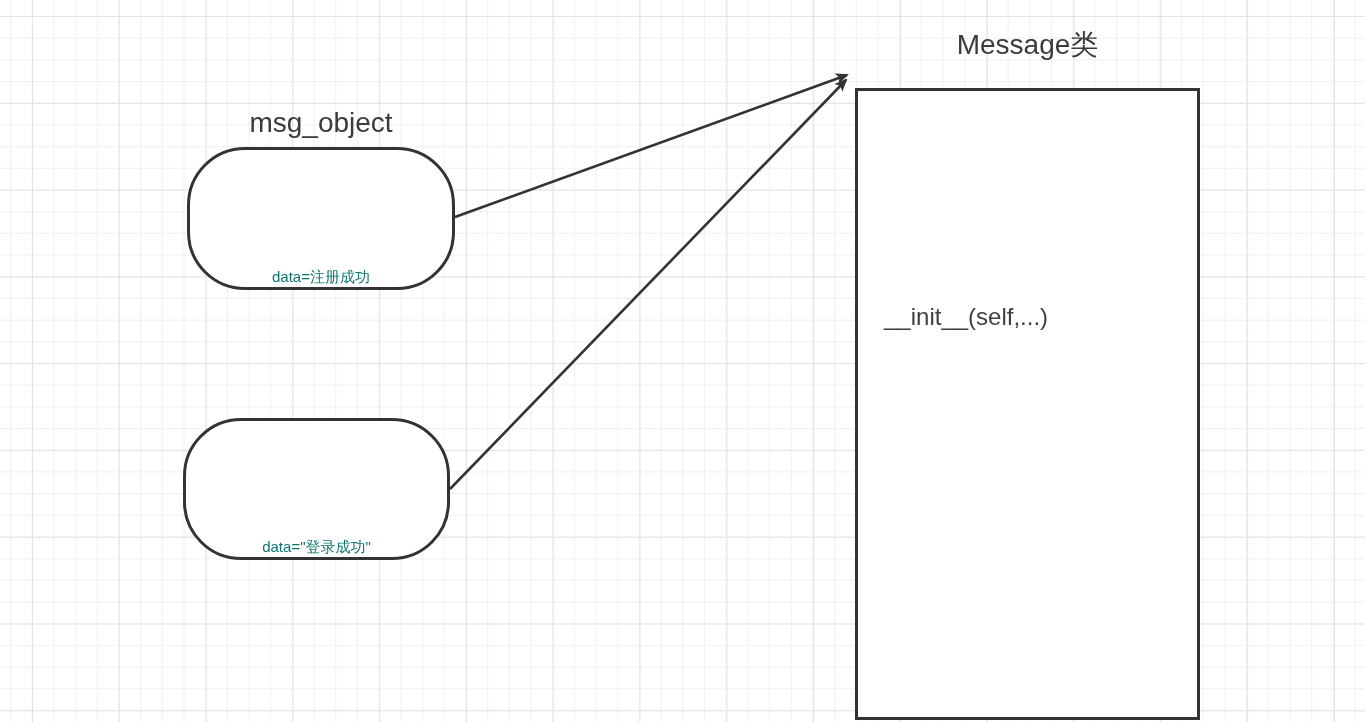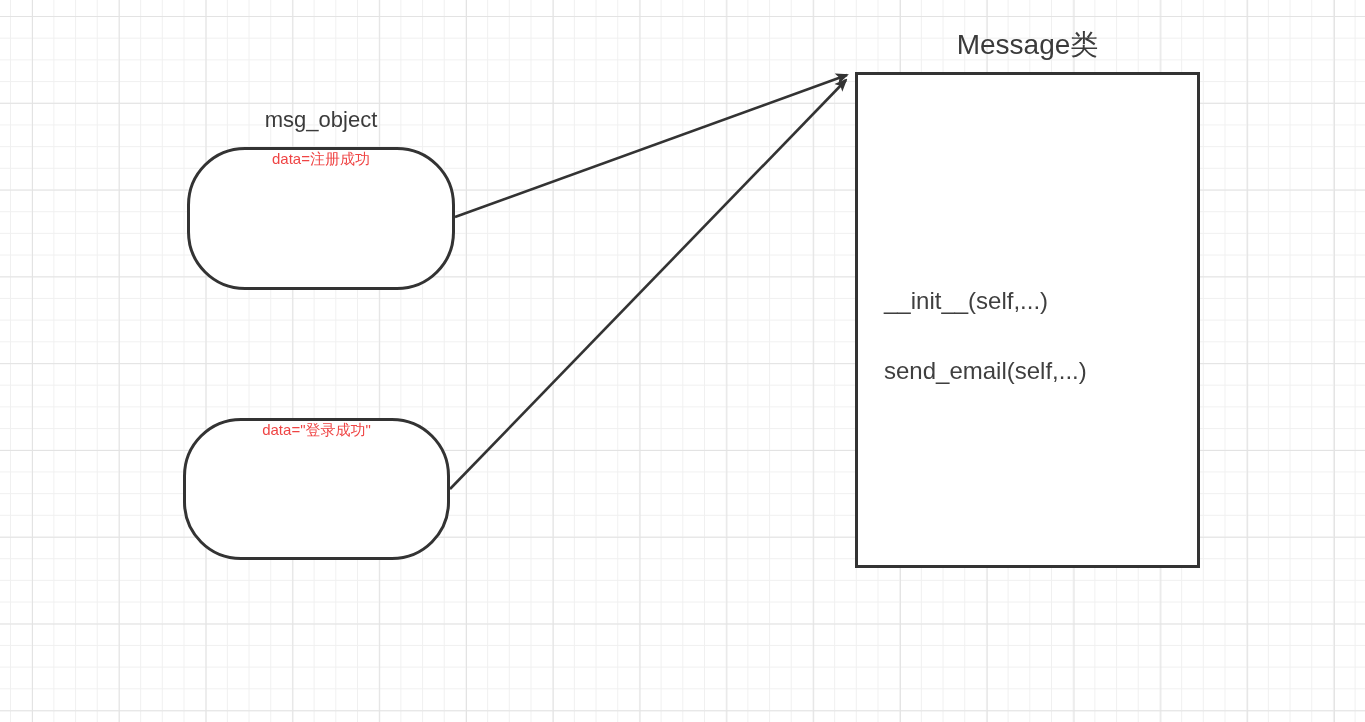--- a/index.html
+++ b/index.html
@@ -20,25 +20,25 @@
     background-size: 86.8px 86.8px, 86.8px 86.8px, 21.7px 21.7px, 21.7px 21.7px;
     background-position: 32px 16px, 32px 16px, 10px 16px, 10px 16px;
   }
   .node-title {
     position: absolute;
     text-align: center;
     color: #3b3b3b;
     white-space: nowrap;
   }
   .class-title { font-size: 28px; }
-  .obj-title   { font-size: 22px; }
+  .obj-title   { font-size: 28px; }
   .class-box {
     position: absolute;
-    left: 855px; top: 72px;
-    width: 345px; height: 496px;
+    left: 855px; top: 88px;
+    width: 345px; height: 632px;
     border: 3px solid #333333;
     background: #ffffff;
   }
   .methods {
     position: absolute;
     left: 26px; top: 191px;
     right: 8px;
   }
   .method {
     height: 70px;
@@ -47,24 +47,24 @@
     font-size: 24px;
     color: #3f3f3f;
     white-space: nowrap;
   }
   .rounded-node {
     position: absolute;
     border: 3px solid #333333;
     border-radius: 58px;
     background: #ffffff;
     display: flex;
-    align-items: flex-start;
+    align-items: flex-end;
     justify-content: center;
     font-size: 15px;
-    color: #ef4444;
+    color: #0f766e;
     white-space: nowrap;
   }
   #msg-node   { left: 187px; top: 147px; width: 268px; height: 143px; }
   #login-node { left: 183px; top: 418px; width: 267px; height: 142px; }
   #msg-title   { left: 187px; top: 107px; width: 268px; }
   #login-title { left: 183px; top: 375px; width: 267px; }
   #message-title { left: 855px; top: 26px; width: 345px; }
   #arrow-layer {
     position: absolute;
     left: 0; top: 0;
@@ -75,21 +75,20 @@
 </head>
 <body>
 
 <div id="canvas">
 
   <div class="node-title class-title" id="message-title">Message类</div>
 
   <div class="class-box">
     <div class="methods">
       <div class="method">__init__(self,...)</div>
-      <div class="method">send_email(self,...)</div>
     </div>
   </div>
 
   <div class="node-title obj-title" id="msg-title">msg_object</div>
   <div class="rounded-node" id="msg-node">
     <span>data=注册成功</span>
   </div>
 
   <div class="rounded-node" id="login-node">
     <span>data="登录成功"</span>

